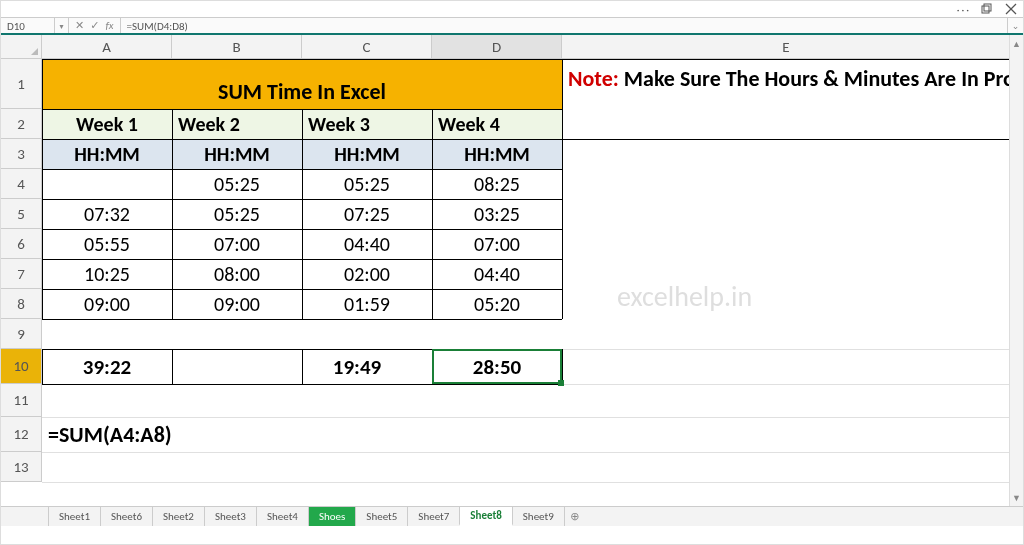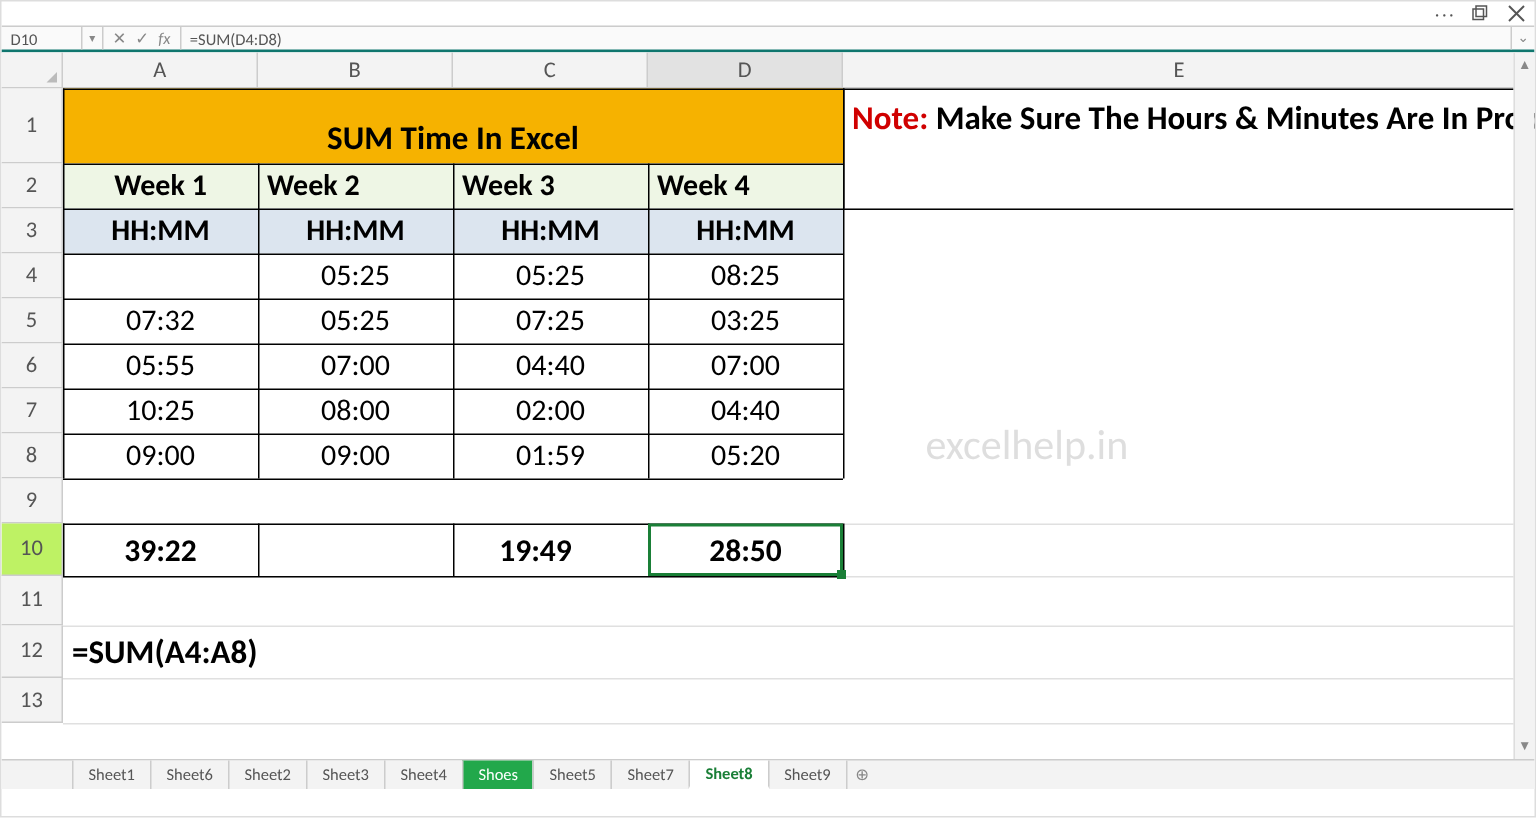--- a/index.html
+++ b/index.html
@@ -115,21 +115,21 @@
     width:41px;
   }
   .row-h {
     border-right:1px solid #ccc;
     border-bottom:1px solid #ccc;
     background:#f3f3f3;
     display:flex;align-items:center;justify-content:center;
     font-size:15px;
     color:#555;
   }
-  .row-h.active { background:#bef264; }
+  .row-h.active { background:#eab308; }
   .cells {
     position:absolute;
     left:41px; top:24px;
   }
   .cell {
     position:absolute;
     display:flex;
     align-items:center;
     padding: 0 6px;
     font-size:20px;

